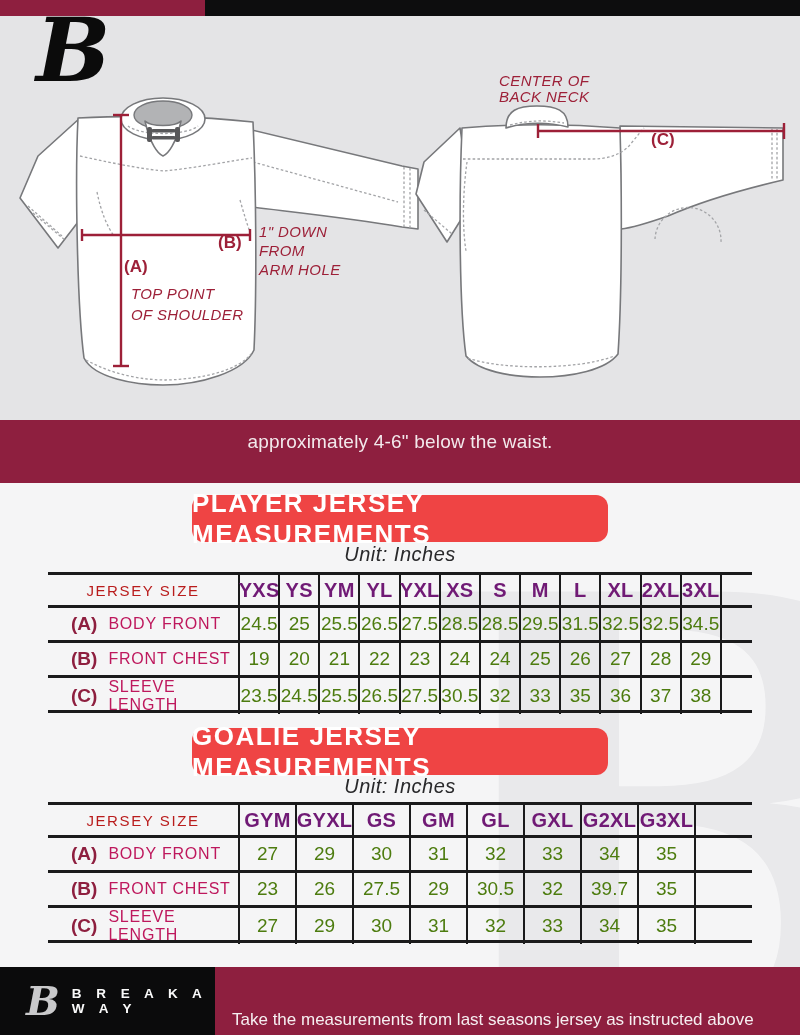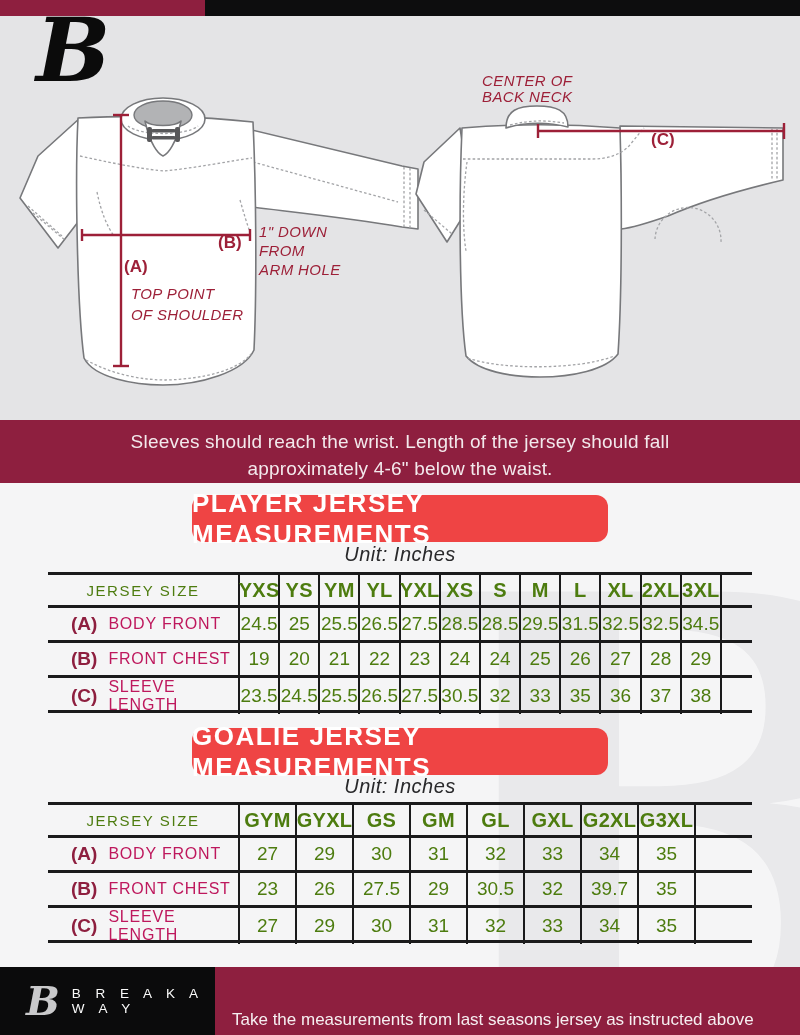--- a/index.html
+++ b/index.html
@@ -52,35 +52,35 @@
   .unit.goalie{top:292px;}
 
   .sz-table{position:absolute;left:48px;width:704px;z-index:2;}
   .sz-table.player{top:89px;}
   .sz-table.goalie{top:319px;}
   .t-row{display:grid;height:35px;box-sizing:border-box;border-bottom:3px solid var(--ink);}
   .t-head{height:36px;border-top:3px solid var(--ink);}
   .player .t-row{grid-template-columns:190px repeat(12,40.16px) 1fr;}
   .goalie .t-row{grid-template-columns:190px repeat(8,57px) 1fr;}
   .t-cell{border-left:2px solid var(--ink);display:flex;align-items:center;justify-content:center;min-width:0;}
-  .t-colhead{font-weight:bold;font-size:20px;color:#4d7c0f;letter-spacing:.3px;}
+  .t-colhead{font-weight:bold;font-size:20px;color:#701a75;letter-spacing:.3px;}
   .t-val{font-size:19px;color:#4d7c0f;}
   .t-corner{display:flex;align-items:center;}
-  .t-cornerhead{justify-content:center;font-size:15px;letter-spacing:1.6px;color:#4d7c0f;}
+  .t-cornerhead{justify-content:center;font-size:15px;letter-spacing:1.6px;color:#b91c1c;}
   .t-rowhead{padding-left:23px;gap:11px;}
   .t-key{font-weight:bold;font-size:19px;color:var(--maroon);}
   .t-label{font-size:16px;color:#be185d;letter-spacing:.8px;}
 
   
   .footer{position:absolute;left:0;top:967px;width:800px;height:68px;}
   .footer-black{position:absolute;left:0;top:0;width:215px;height:68px;background:#0b0b0c;
                 display:flex;align-items:center;}
   .footer-logo{font-family:"DejaVu Serif",serif;font-style:italic;font-weight:bold;font-size:40px;
                line-height:1;color:#c9c9cb;margin-left:26px;}
-  .footer-brand{color:#fafafa;font-size:13.5px;font-weight:normal;letter-spacing:5.5px;margin-left:12px;}
+  .footer-brand{color:#fafafa;font-size:13.5px;font-weight:bold;letter-spacing:5.5px;margin-left:12px;}
   .footer-maroon{position:absolute;left:215px;top:0;right:0;height:68px;background:var(--maroon);
                  color:#f6eff1;font-size:17px;line-height:22.4px;padding:2px 12px 0 17px;
                  box-sizing:border-box;}
   .footer-maroon div{white-space:pre-wrap;margin-top:40px;}
 
   svg .outline{fill:#ffffff;stroke:#77787b;stroke-width:1.6;stroke-linejoin:round;}
   svg .stitch{fill:none;stroke:#a3a4a7;stroke-width:1.3;stroke-dasharray:2.6 2.2;}
   svg .gray{fill:#b2b3b5;stroke:#77787b;stroke-width:1.4;}
   svg .lace{fill:#58585a;stroke:none;}
   svg .mline{stroke:var(--ann);stroke-width:2.4;fill:none;}
@@ -163,28 +163,27 @@
   <div class="ann" style="left:131px;top:283px;line-height:21px;">
       <div>TOP POINT</div>
       <div>OF SHOULDER</div>
     </div>
   <div class="ann-key" style="left:218px;top:233px;">(B)</div>
   <div class="ann" style="left:259px;top:222px;line-height:19px;">
       <div>1" DOWN</div>
       <div>FROM</div>
       <div>ARM HOLE</div>
     </div>
-  <div class="ann tight" style="left:482px;top:73px;">
+  <div class="ann tight" style="left:499px;top:73px;">
       <div>CENTER OF</div>
       <div>BACK NECK</div>
     </div>
   <div class="ann-key" style="left:651px;top:130px;">(C)</div>
 
   <div class="notice">
-      <div>Sleeves should reach the wrist. Length of the jersey should fall</div>
       <div>approximately 4-6" below the waist.</div>
     </div>
 
   <div class="tables">
     <span class="watermark">B</span>
 
     <div class="banner player">
       <span>PLAYER JERSEY MEASUREMENTS</span>
     </div>
     <div class="unit player">Unit: Inches</div>

